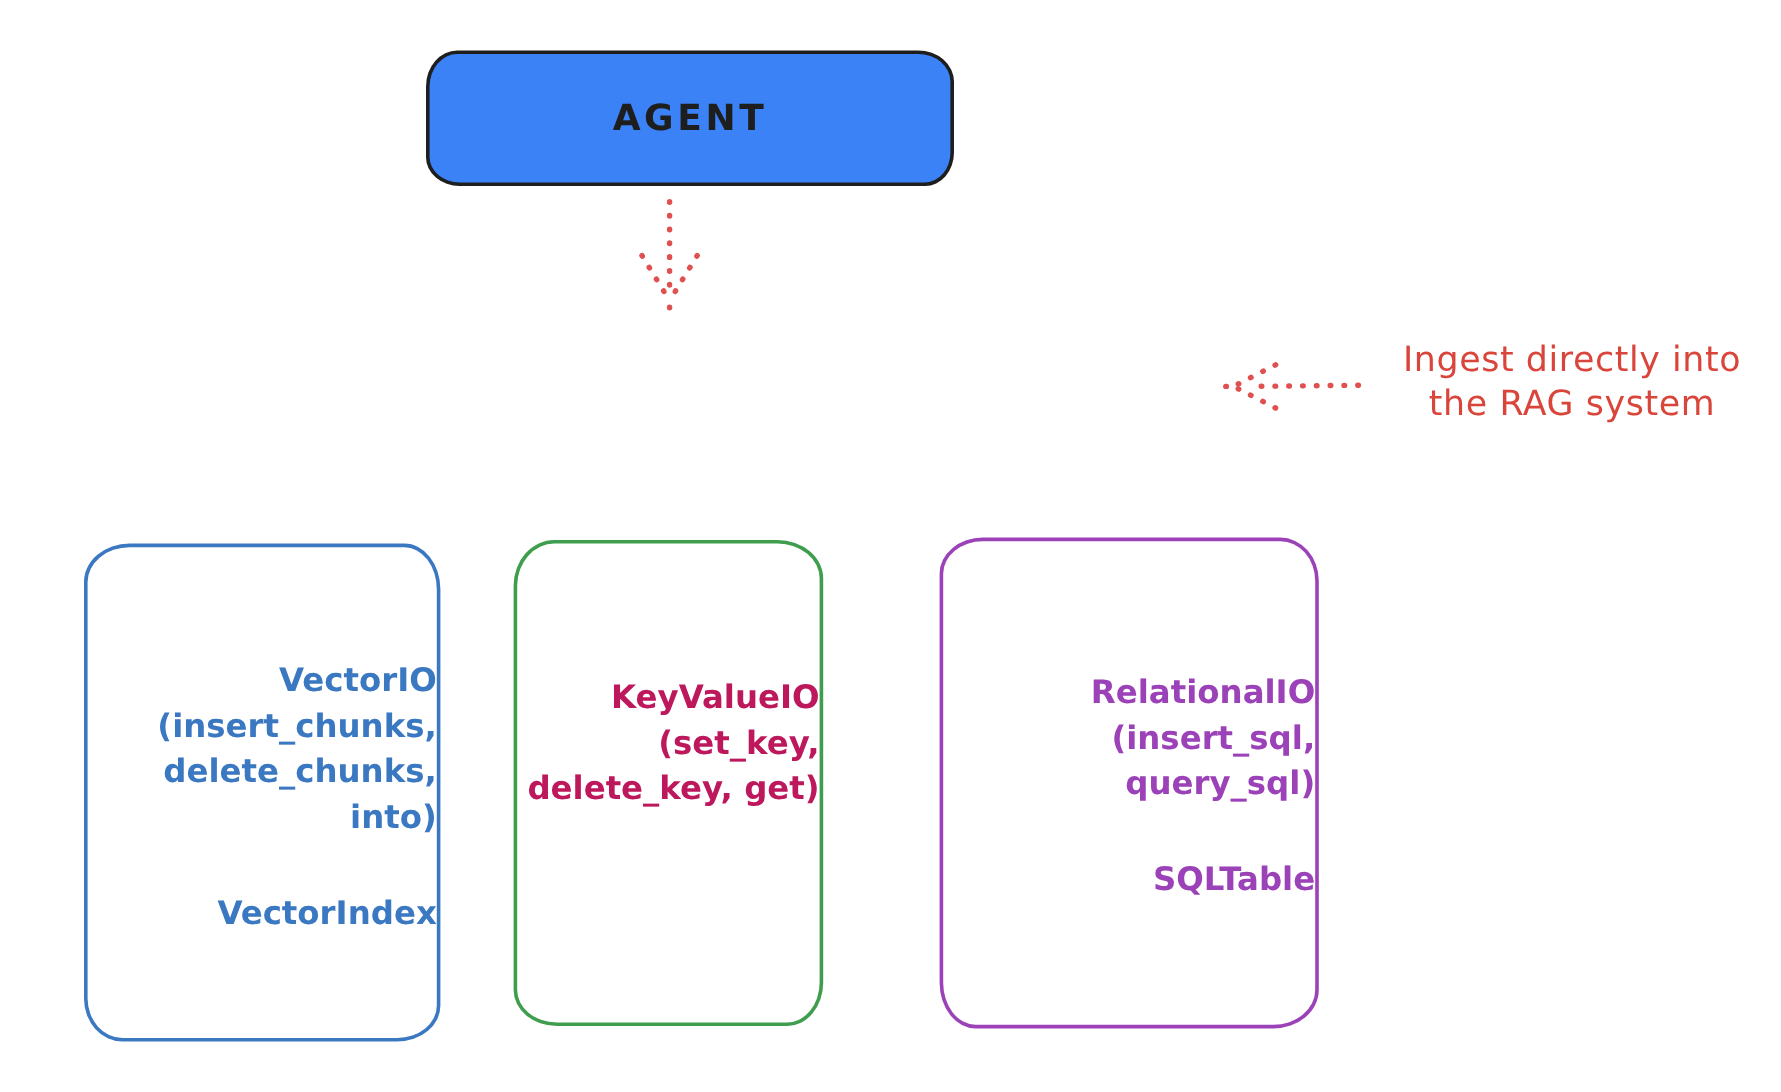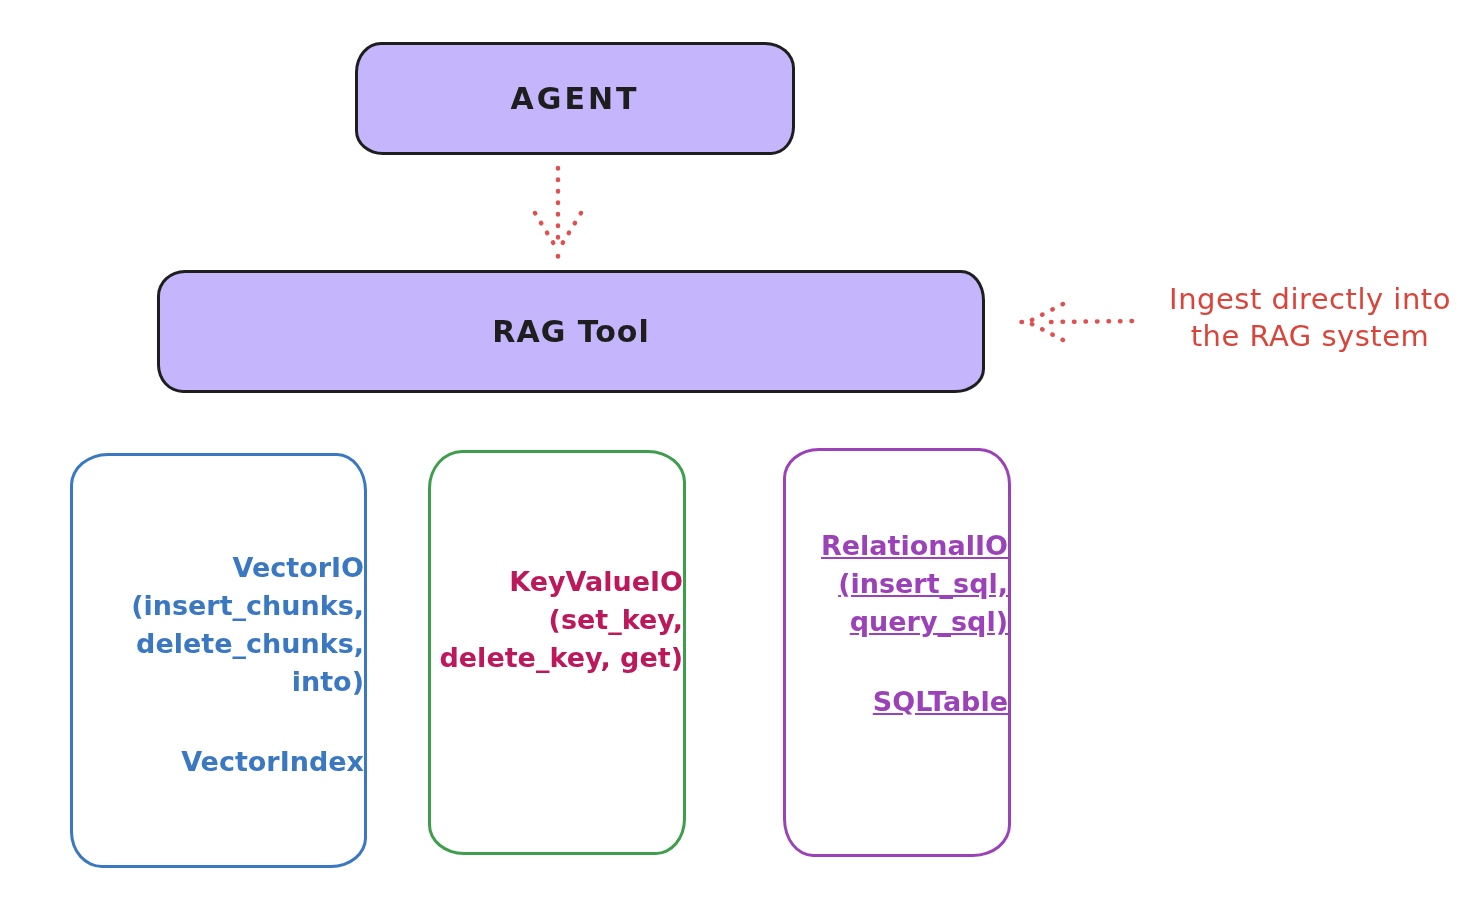--- a/index.html
+++ b/index.html
@@ -10,21 +10,21 @@
     background: #ffffff;
     overflow: hidden;
     font-family: "DejaVu Sans", "Liberation Sans", sans-serif;
     color: #1e1e1e;
   }
   .node {
     position: absolute;
     display: flex;
     align-items: center;
     justify-content: center;
-    background: #c4b5fd;
+    background: #3b82f6;
     box-sizing: border-box;
   }
   .ink-node {
     border: 3.5px solid #1e1e1e;
     font-size: 30px;
     font-weight: 600;
   }
   #agent-node {
     left: 355px; top: 42px; width: 440px; height: 113px;
     border-radius: 26px 30px 24px 28px / 30px 26px 28px 24px;
@@ -54,25 +54,24 @@
     border-radius: 38px 30px 36px 32px / 32px 38px 30px 36px;
     padding-top: 93px;
   }
   #store-keyvalue {
     left: 428px; top: 450px; width: 258px; height: 405px;
     border-color: #3f9e4d; color: #be185d;
     border-radius: 34px 38px 30px 36px / 38px 32px 36px 30px;
     padding-top: 110px;
   }
   #store-relational {
-    left: 783px; top: 448px; width: 228px; height: 409px;
+    left: 783px; top: 448px; width: 316px; height: 409px;
     border-color: #9c42b8; color: #9c42b8;
     border-radius: 36px 32px 38px 30px / 30px 36px 32px 38px;
-    padding-top: 76px;
-    text-decoration: underline;
+    padding-top: 108px;
   }
   #annotation {
     position: absolute;
     left: 1138px; top: 281px; width: 344px;
     text-align: center;
     color: #d9453b;
     font-size: 29px;
     font-weight: 400;
     line-height: 37px;
     letter-spacing: 0.5px;
@@ -92,23 +91,20 @@
 </style>
 </head>
 <body>
 
 <div id="canvas">
 
   <div class="node ink-node" id="agent-node">
     <span>AGENT</span>
   </div>
 
-  <div class="node ink-node" id="rag-node">
-    <span>RAG Tool</span>
-  </div>
 
   <svg id="arrows-layer" width="1484" height="910" viewBox="0 0 1484 910">
     <g>
       <path class="dotted-arrow" d="M558 168 L558 244"></path>
       <path class="dotted-arrow" d="M535 213 L557 249"></path>
       <path class="dotted-arrow" d="M581 213 L559 249"></path>
       <path class="dotted-arrow" d="M558 256 L558 257"></path>
     </g>
     <g>
       <path class="dotted-arrow" d="M1132 321 L1044 322"></path>

